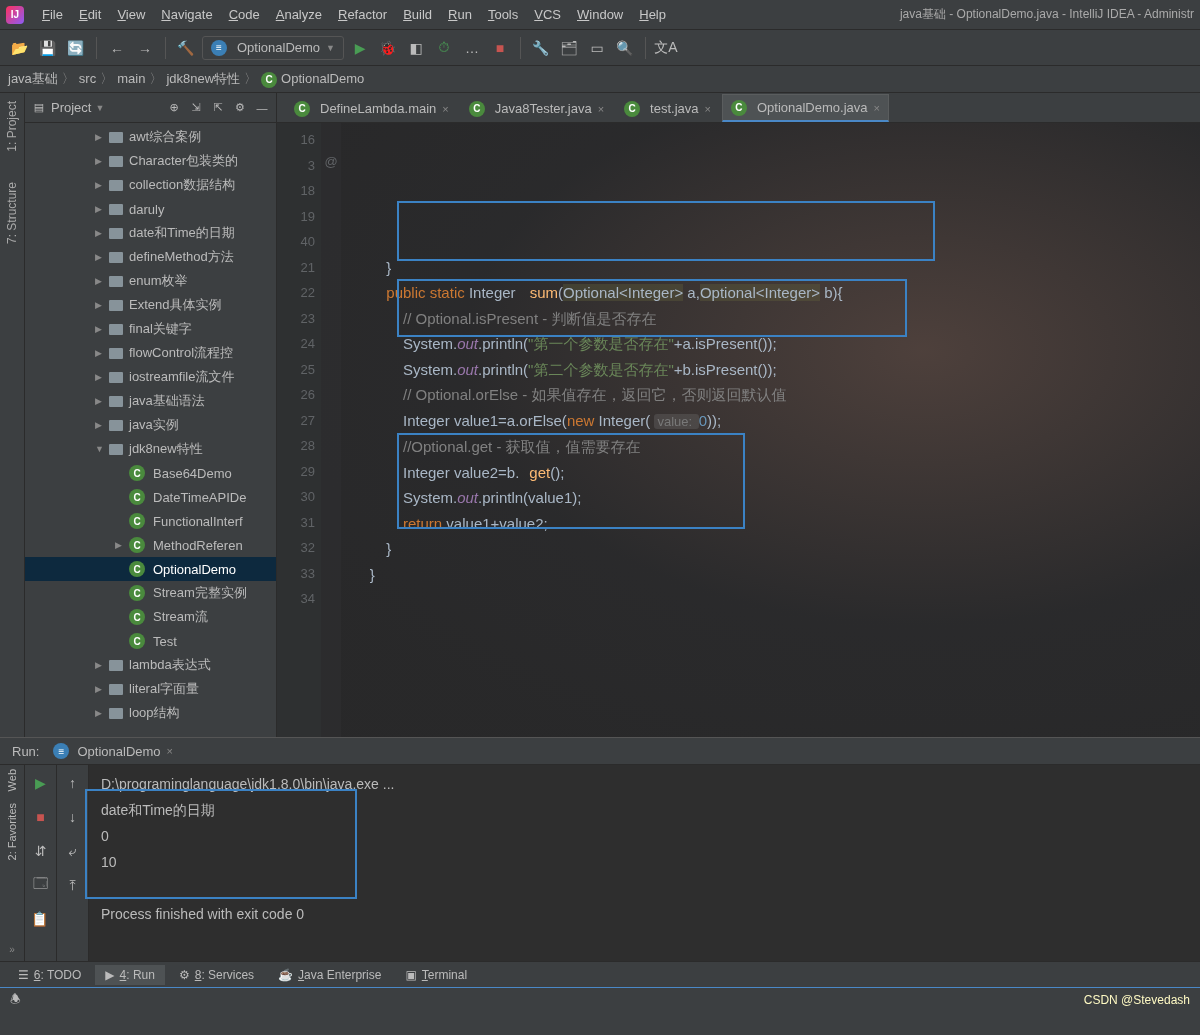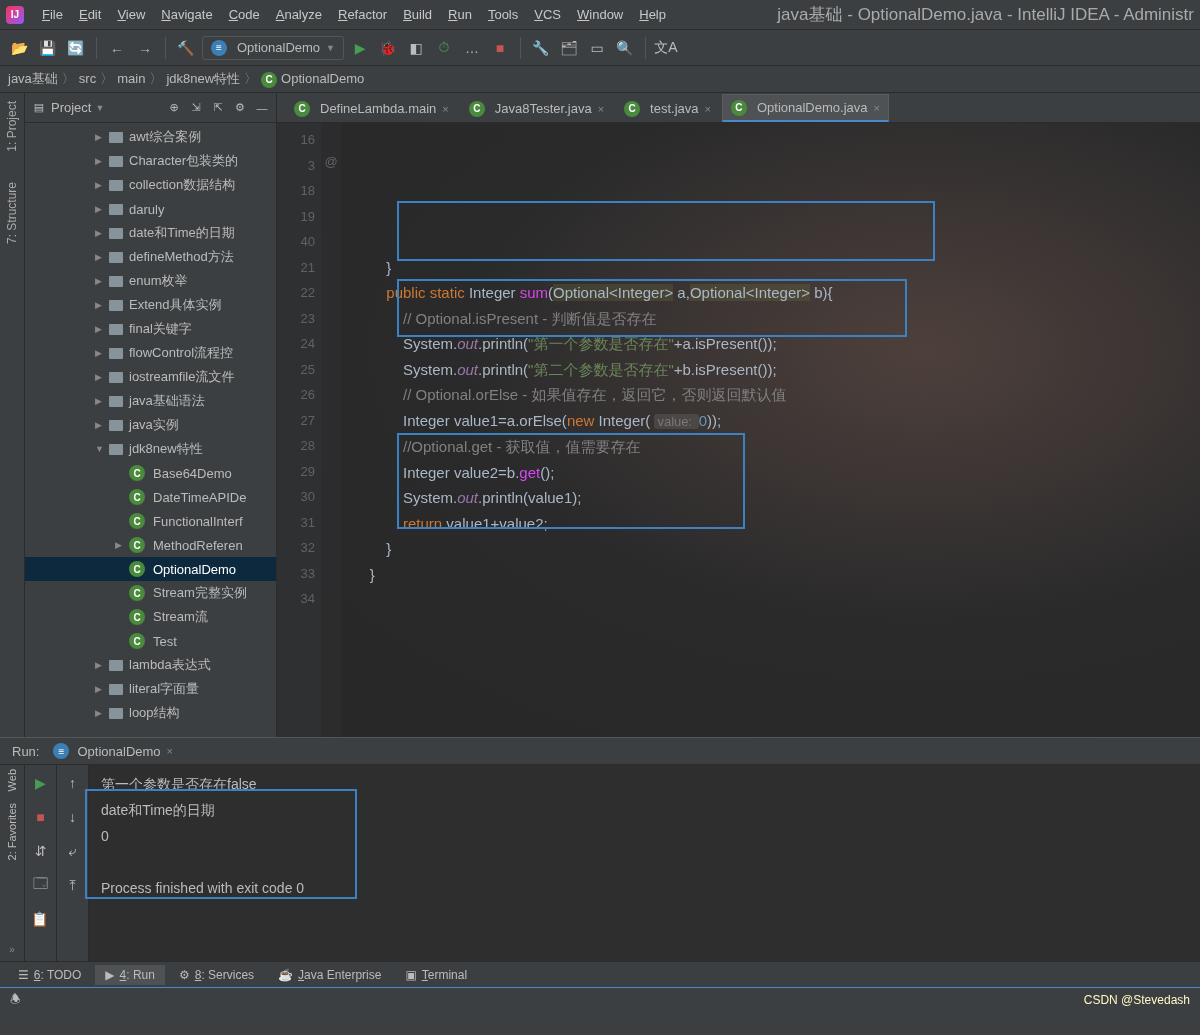--- a/index.html
+++ b/index.html
@@ -1,21 +1,21 @@
 <!DOCTYPE html>
 <html><head>
 <meta charset="utf-8">
 <style>
 * { margin:0; padding:0; box-sizing:border-box; font-family:"Segoe UI",Arial,sans-serif; }
 body { width:1200px; height:1035px; background:#3c3f41; color:#bbbbbb; font-size:13px; overflow:hidden; position:relative; }
 .menubar { height:30px; background:#3c3f41; display:flex; align-items:center; padding:0 6px; border-bottom:1px solid #2b2b2b; }
 .app-icon { width:18px; height:18px; background:linear-gradient(135deg,#fe315d,#8b5cf6); border-radius:4px; margin-right:10px; display:flex; align-items:center; justify-content:center; font-size:10px; font-weight:bold; color:#fff;}
 .menu-item { padding:3px 8px; color:#c8c8c8; cursor:pointer; }
 .menu-item u { text-decoration:underline;}
-.title-text { margin-left:auto; color:#aaa; font-size:17px; white-space:nowrap; }
+.title-text { margin-left:auto; color:#aaa; font-size:12px; white-space:nowrap; }
 .toolbar { height:36px; background:#3c3f41; display:flex; align-items:center; padding:0 8px; border-bottom:1px solid #2b2b2b; gap:4px; }
 .tbtn { width:24px; height:24px; display:flex; align-items:center; justify-content:center; color:#bbb; cursor:pointer; border-radius:3px; font-size:14px;}
 .sep { width:1px; height:22px; background:#555; margin:0 4px; }
 .run-config { height:24px; background:#3c3f41; border:1px solid #555; border-radius:3px; padding:0 8px; display:flex; align-items:center; gap:6px; color:#bbb; cursor:pointer; min-width:140px;}
 .breadcrumb { height:27px; background:#3c3f41; display:flex; align-items:center; padding:0 8px; border-bottom:1px solid #2b2b2b; font-size:13px; }
 .crumb { color:#bbb; cursor:pointer; }
 .crumb-sep { color:#888; margin:0 4px; }
 .class-icon { display:inline-flex; width:16px; height:16px; border-radius:50%; background:#4a8a3d; color:#fff; align-items:center; justify-content:center; font-size:10px; font-weight:bold; margin-right:4px; vertical-align:middle;}
 .workspace { display:flex; height:644px; }
 .left-gutter { width:25px; background:#3c3f41; border-right:1px solid #2b2b2b; display:flex; flex-direction:column; align-items:center; padding-top:8px; gap:30px; }
@@ -34,21 +34,21 @@
 .editor-tabs { height:30px; background:#3c3f41; display:flex; align-items:flex-end; padding-left:8px; border-bottom:1px solid #2b2b2b; gap:2px; position:relative; z-index:1;}
 .etab { height:28px; padding:0 8px; display:flex; align-items:center; gap:6px; color:#bbb; cursor:pointer; border:1px solid transparent; border-bottom:none;}
 .etab.active { background:#4e5254; border-color:#5a5d5e; border-bottom:2px solid #4a88c7;}
 .etab .close-x { color:#888; font-size:11px;}
 .code-area { flex:1; display:flex; position:relative; z-index:1; overflow:hidden;}
 .gutter-col { width:44px; background:rgba(49,51,53,0.7); text-align:right; padding:4px 6px 0 0; color:#606366; font-family:Consolas,monospace; font-size:13px;}
 .gutter-col div { height:25.5px; line-height:25.5px;}
 .margin-col { width:20px; background:rgba(49,51,53,0.4); font-family:Consolas,monospace; font-size:13px; color:#606366;}
 .margin-col div { height:25.5px; line-height:25.5px; text-align:center;}
 .code-col { flex:1; padding:4px 0 0 12px; font-family:Consolas,monospace; font-size:15px; line-height:25.5px; white-space:pre; color:#a9b7c6; position:relative;}
-.kw { color:#cc7832;text-align:right; } .str{color:#6a8759;} .cm{color:#808080;} .fld{color:#9876aa;font-style:italic;} .num{color:#6897bb;} .mth{color:#d946ef;} .hint{background:rgba(120,120,120,0.3);color:#787878;border-radius:3px;padding:0 3px;font-size:13px;}
+.kw { color:#cc7832;text-align:right; } .str{color:#6a8759;} .cm{color:#808080;} .fld{color:#9876aa;font-style:italic;} .num{color:#6897bb;} .mth{color:#fdba74;margin-left:10px;} .hint{background:rgba(120,120,120,0.3);color:#787878;border-radius:3px;padding:0 3px;font-size:13px;}
 .hl-box{ position:absolute; border:2px solid #3b82c4; pointer-events:none; }
 .run-panel { height:224px; border-top:1px solid #555; background:rgba(43,43,43,0.85); display:flex; flex-direction:column;}
 .run-header { height:27px; display:flex; align-items:center; padding:0 12px; gap:8px; background:#3c3f41; border-bottom:1px solid #2b2b2b;}
 .run-body { flex:1; display:flex;}
 .run-left-bar { width:25px; background:#3c3f41; border-right:1px solid #2b2b2b; display:flex; flex-direction:column; align-items:center; padding-top:4px; gap:12px;}
 .run-toolbar { width:32px; background:#3c3f41; border-right:1px solid #2b2b2b; display:flex; flex-direction:column; align-items:center; padding-top:6px; gap:10px;}
 .run-toolbar2 { width:32px; background:#3c3f41; border-right:1px solid #2b2b2b; display:flex; flex-direction:column; align-items:center; padding-top:6px; gap:10px;}
 .console { flex:1; padding:6px 12px; font-family:Consolas,monospace; font-size:14px; line-height:26px; color:#bbb; position:relative;}
 .bottom-tabs { height:26px; background:#3c3f41; border-top:1px solid #2b2b2b; display:flex; align-items:center; padding:0 8px; gap:4px;}
 .bottom-tabs .btab { padding:3px 10px; color:#bbb; cursor:pointer; display:flex; align-items:center; gap:5px; font-size:12px;}
@@ -348,23 +348,24 @@
       <div class="tbtn">📋</div>
     </div>
     <div class="run-toolbar2">
       <div class="tbtn">↑</div>
       <div class="tbtn">↓</div>
       <div class="tbtn">⤶</div>
       <div class="tbtn">⤒</div>
     </div>
     <div class="console" id="console">
       <div class="hl-box" style="top:24px;left:-4px;width:272px;height:110px"></div>
-        <div>第一个参数是否存在false</div>
+    <div>D:\programinglanguage\jdk1.8.0\bin\java.exe ...</div>
         <div>date和Time的日期</div>
         <div>0</div>
+        <div>10</div>
         <div>&nbsp;</div>
         <div>Process finished with exit code 0</div>
       </div>
   </div>
 </div>
 
 <div class="bottom-tabs" id="btabs">
     <div class="btab">
       <span>☰</span>
       <span><u>6</u>: TODO</span>

